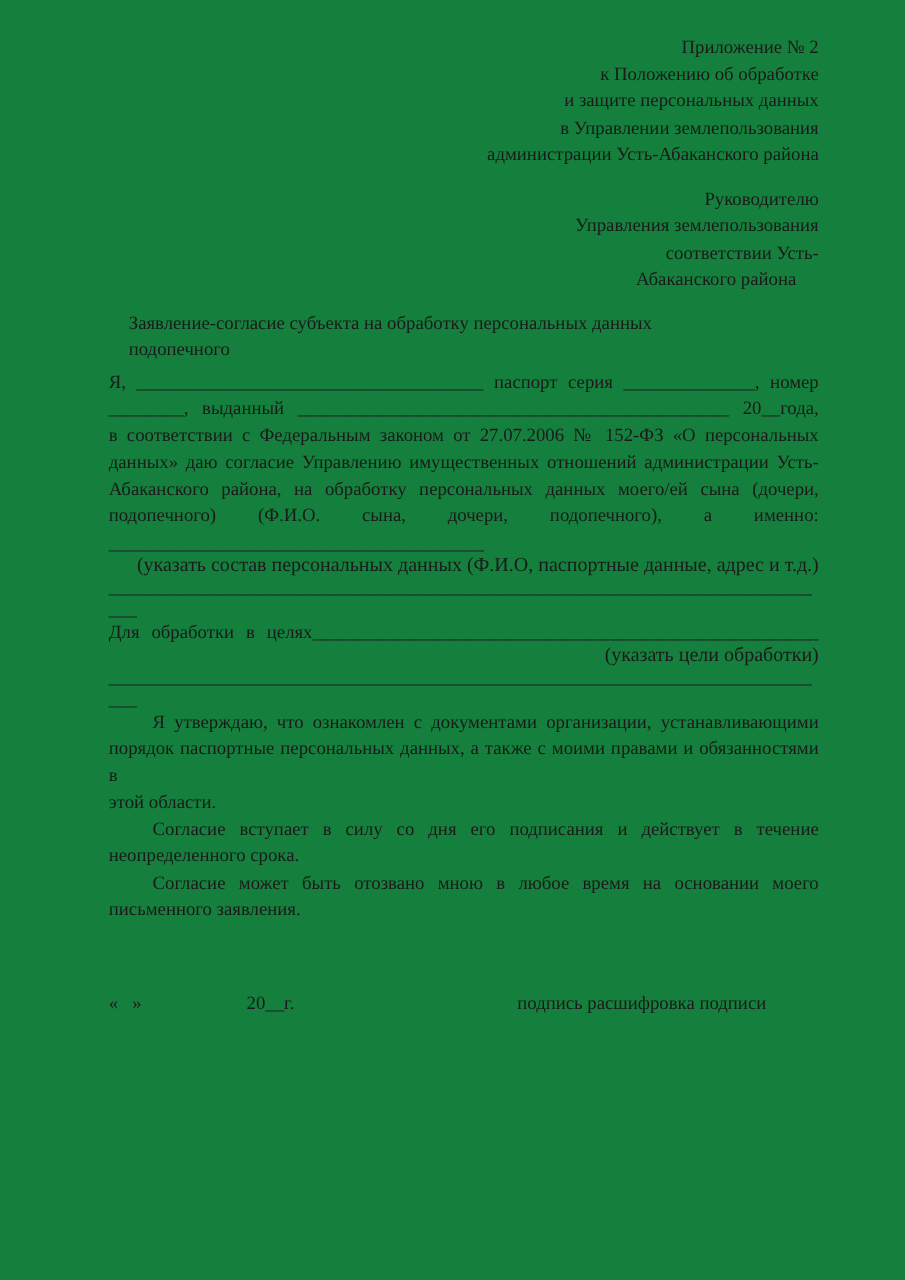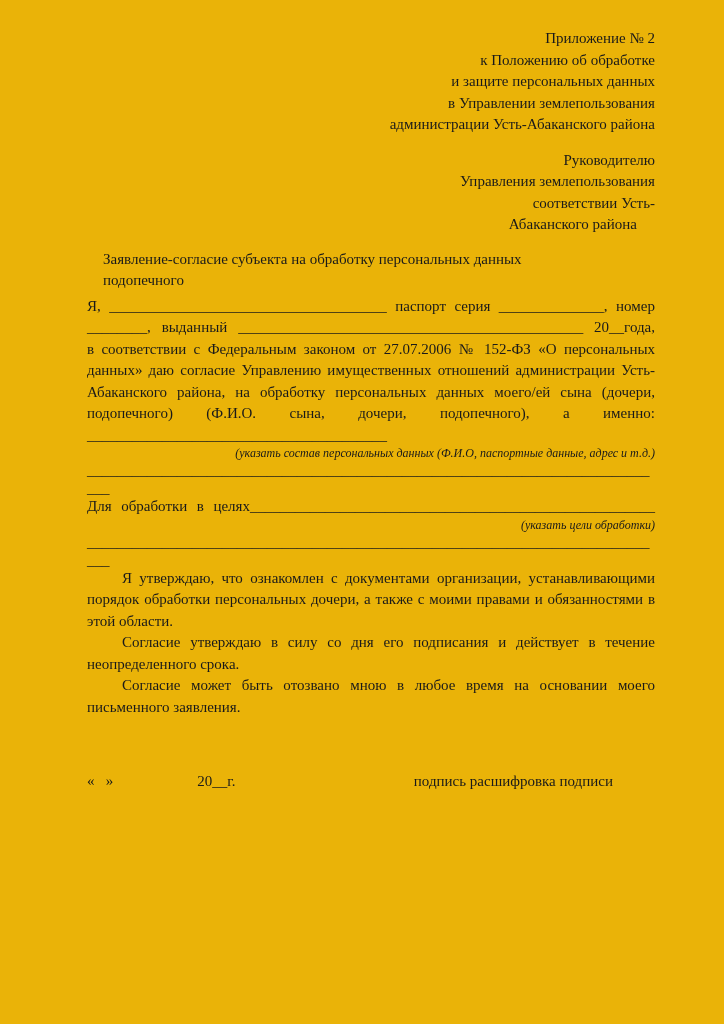--- a/index.html
+++ b/index.html
@@ -1,45 +1,44 @@
 <!DOCTYPE html>
 <html><head>
 <meta charset="utf-8">
 <style>
   html, body { margin: 0; padding: 0; background: #e8e8e8; }
   .page {
     position: relative;
     width: 724px;
     height: 1024px;
     margin: 0 auto;
-    background: #eab308;
+    background: #15803d;
     box-sizing: border-box;
     padding: 28px 69px 0 87px;
     font-family: "Liberation Serif", "DejaVu Serif", serif;
     font-size: 15px;
     line-height: 21.5px;
     color: #1a1a1a;
     overflow: hidden;
   }
   .ln { min-height: 21.5px; }
   .jl {
     text-align: justify;
     text-align-last: justify;
     -moz-text-align-last: justify;
   }
   .right-block { text-align: right; }
   .addr { margin-top: 14px; }
   .addr-last { padding-right: 18px; }
   .title { margin-top: 13px; text-align: left; padding-left: 16px; }
   .para1 { margin-top: 4px; }
   .caption {
-    font-size: 12px;
+    font-size: 16px;
     line-height: 14px;
     min-height: 14px;
-    font-style: italic;
   }
   .cap1 { text-align: right; }
   .cap2 { text-align: right; padding-left: 42px; }
   .fill { line-height: 20px; min-height: 20px; white-space: nowrap; }
   .tail { line-height: 16px; min-height: 16px; }
   .ind { padding-left: 35px; }
   .sig {
     display: flex;
     align-items: baseline;
     margin-top: 53px;
@@ -86,26 +85,26 @@
   <div class="ln fill">___________________________________________________________________________</div>
   <div class="ln tail">___</div>
 
   <div class="ln jl">Для обработки в целях______________________________________________________</div>
   <div class="caption cap2">(указать цели обработки)</div>
   <div class="ln fill">___________________________________________________________________________</div>
   <div class="ln tail">___</div>
 
   <div>
     <div class="ln jl ind">Я утверждаю, что ознакомлен с документами организации, устанавливающими</div>
-    <div class="ln jl">порядок обработки персональных дочери, а также с моими правами и обязанностями в</div>
+    <div class="ln jl">порядок паспортные персональных данных, а также с моими правами и обязанностями в</div>
     <div class="ln">этой области.</div>
   </div>
 
   <div>
-    <div class="ln jl ind">Согласие утверждаю в силу со дня его подписания и действует в течение</div>
+    <div class="ln jl ind">Согласие вступает в силу со дня его подписания и действует в течение</div>
     <div class="ln">неопределенного срока.</div>
   </div>
 
   <div>
     <div class="ln jl ind">Согласие может быть отозвано мною в любое время на основании моего</div>
     <div class="ln">письменного заявления.</div>
   </div>
 
   <div class="sig">
     <span>«&nbsp;&nbsp;&nbsp;»</span>

